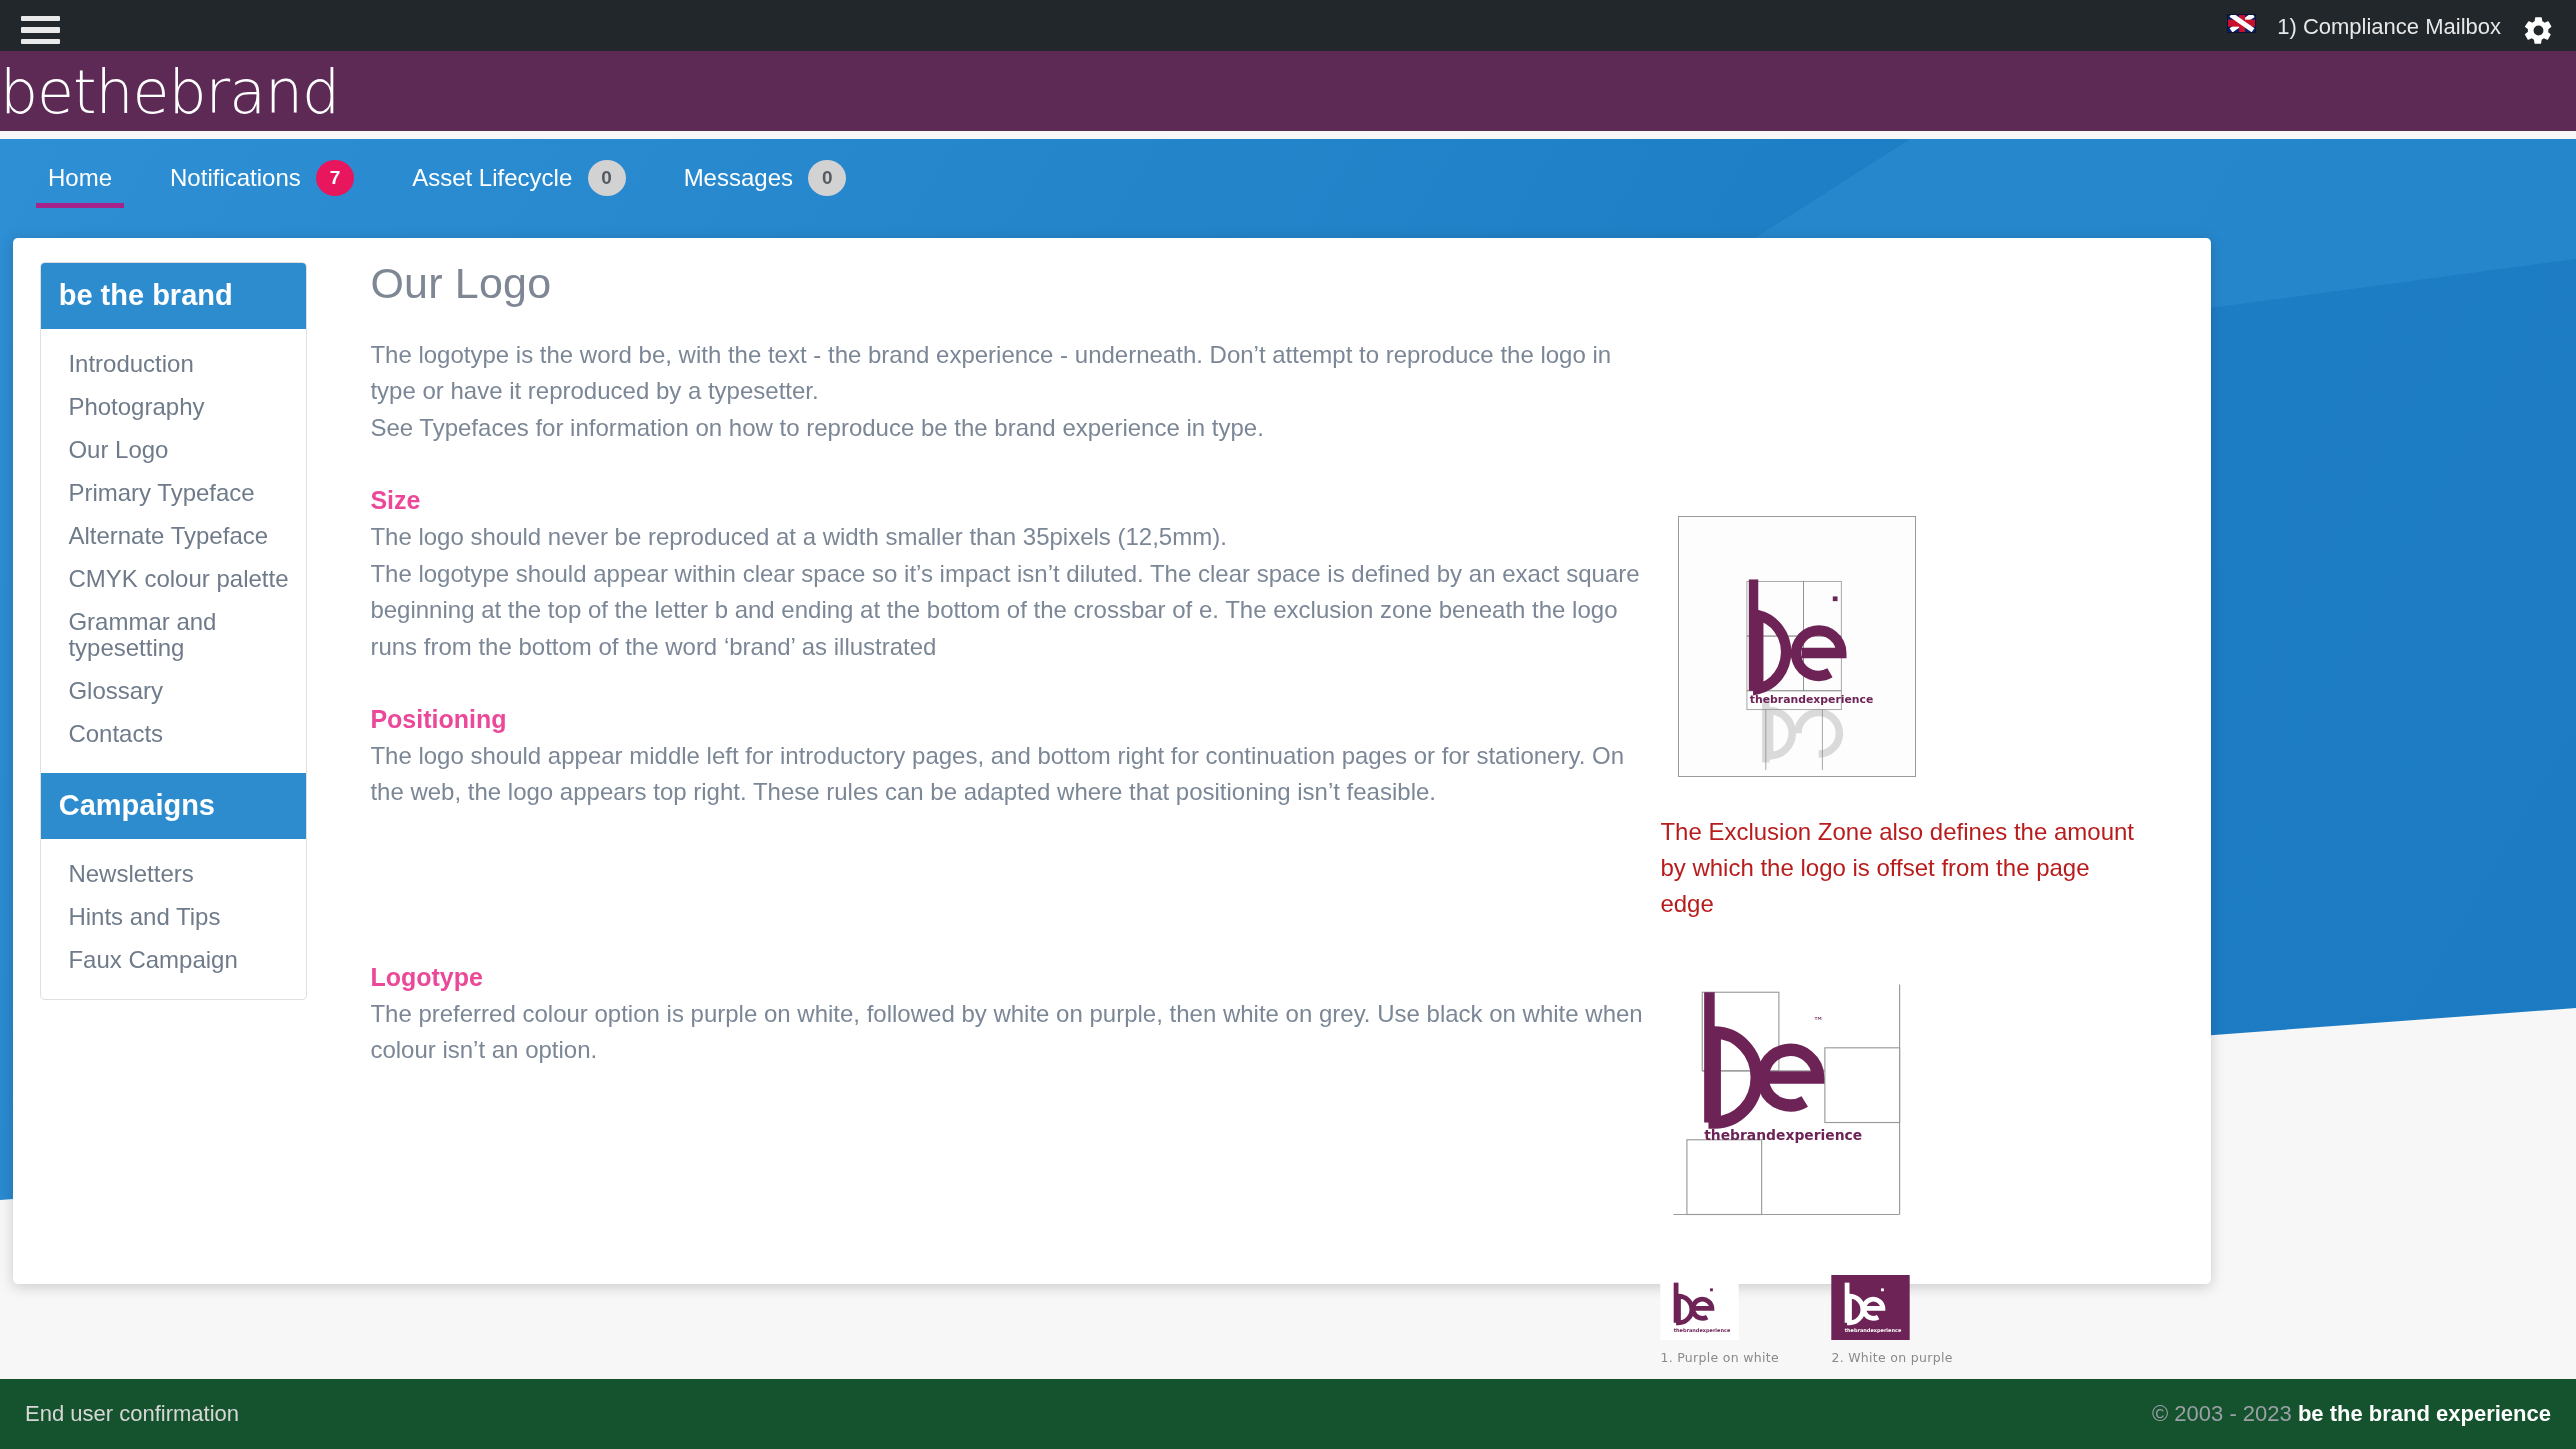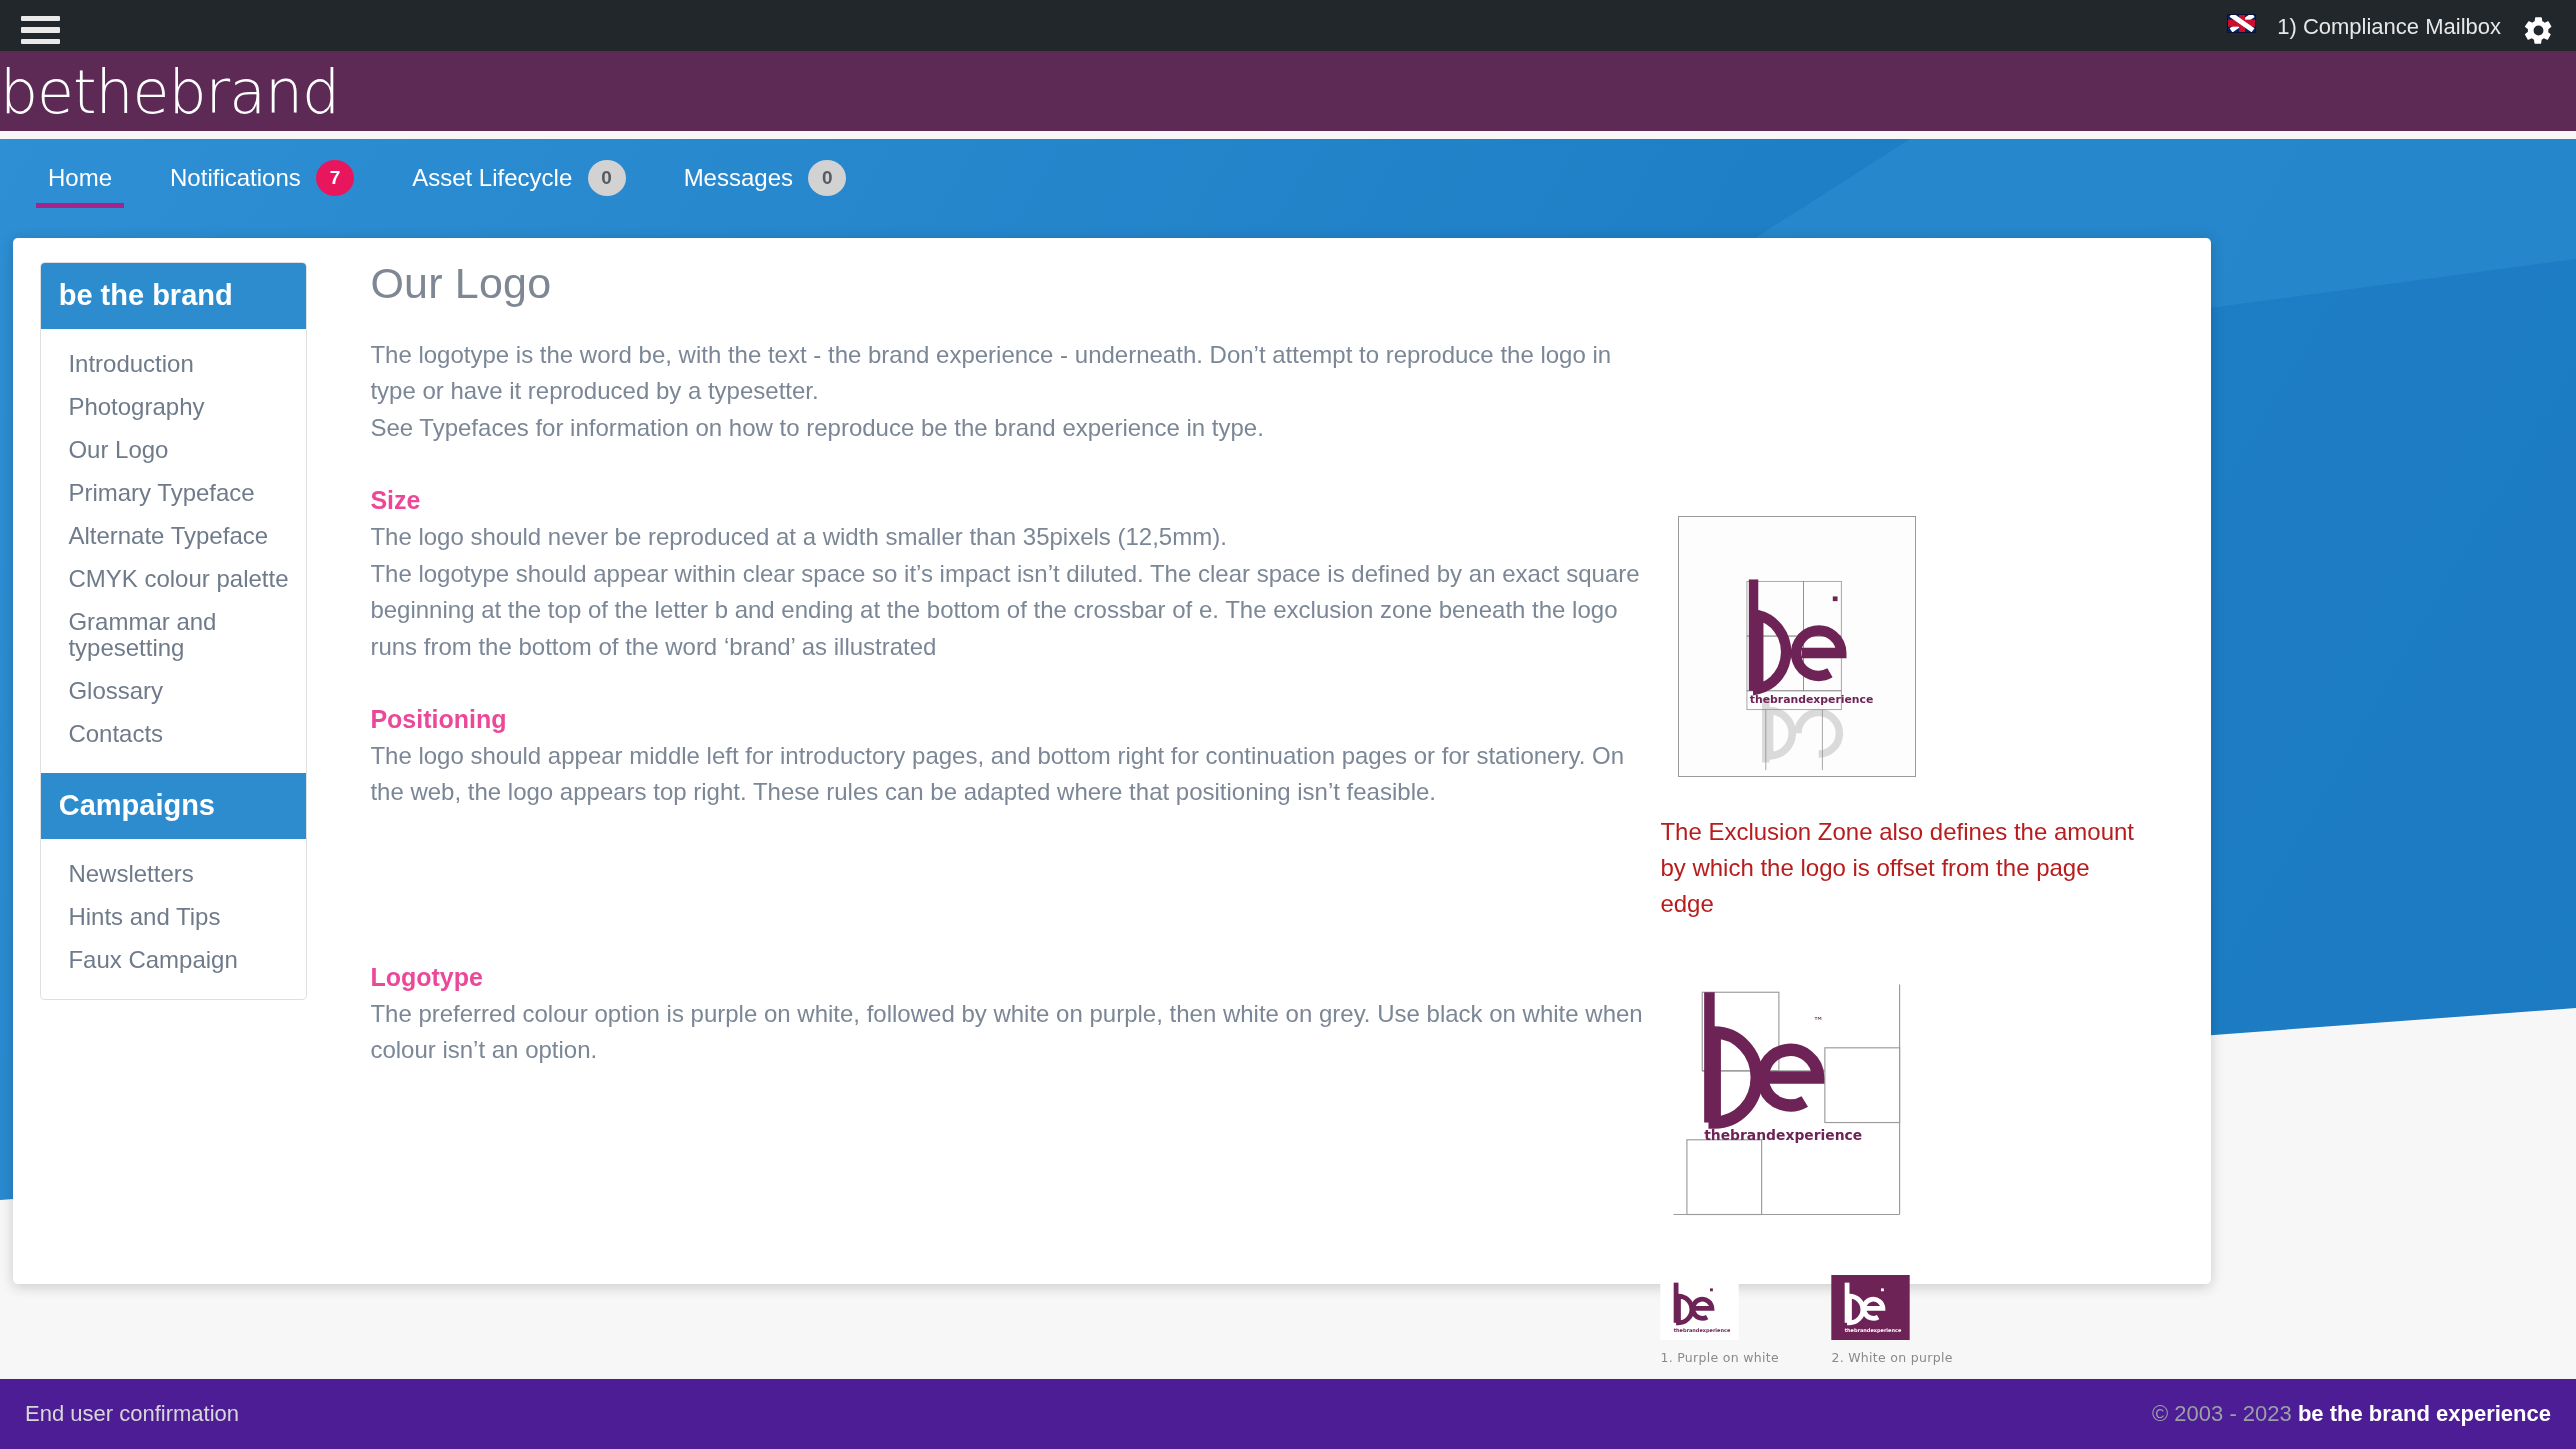--- a/index.html
+++ b/index.html
@@ -156,21 +156,21 @@
     grid-template-columns: 171px 171px; grid-template-rows: auto auto;
     row-gap: 33px;
   }
   .variant-label {
     font-size: 12.5px; color: #8a8a8a; margin-top: 9.6px;
     font-family: "DejaVu Sans", sans-serif; letter-spacing: 0.3px;
   }
   .swatch { width: 79px; height: 65px; position: relative; }
   .footerbar {
     position: absolute; left: 0; top: 1379px; width: 2576px; height: 70px;
-    background: #4c1d95; display: flex; align-items: center;
+    background: #14532d; display: flex; align-items: center;
     padding: 0 25px; color: #d7d7d7; font-size: 22px;
   }
   .footer-right { margin-left: auto; color: #9aa0a6; }
   .footer-right b { color: #ffffff; font-weight: 700; }
 
   
   svg { display: block; }
 </style>
 </head>
 <body>

